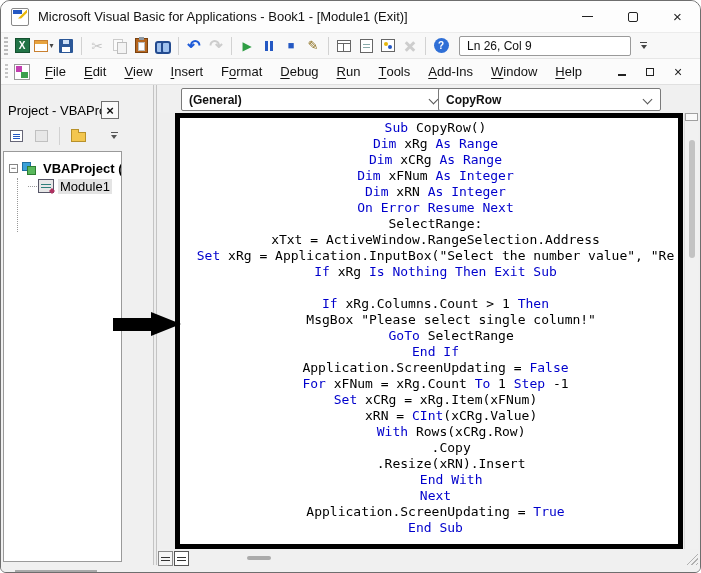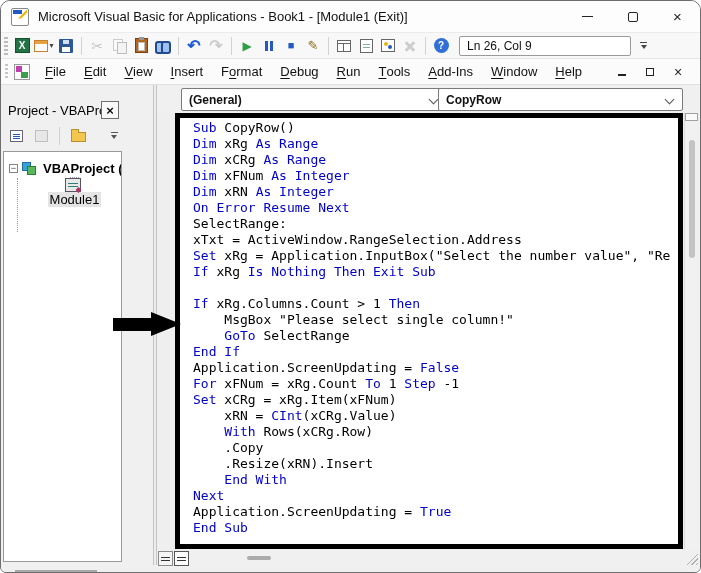--- a/index.html
+++ b/index.html
@@ -99,21 +99,21 @@
   .ic-viewobj{width:13px;height:12px;background:#ddd;border:1px solid #888;}
   .ic-folder{width:15px;height:10px;background:#f3c64e;border:1px solid #b8912a;position:relative;margin-top:3px;}
   .ic-folder::before{content:"";position:absolute;left:-1px;top:-4px;width:6px;height:3px;background:#f3c64e;border:1px solid #b8912a;border-bottom:none;}
   .pp-mini{margin-left:auto;width:12px;height:20px;display:flex;flex-direction:column;align-items:center;justify-content:center;gap:2px;}
   .pp-mini b{width:7px;border-top:1px solid #555;display:block;}
   .pp-mini i{width:0;height:0;border-left:3px solid transparent;border-right:3px solid transparent;border-top:4px solid #555;display:block;}
   .pp-tree{position:absolute;left:0;right:0;top:53px;bottom:16px;background:#fff;border:1px solid #9a9a9a;padding-top:7px;overflow:hidden;}
   .tree-guide{position:absolute;left:13px;top:26px;height:54px;border-left:1px dotted #999;}
   .tree-row{height:18px;display:flex;align-items:center;font-size:13px;white-space:nowrap;position:relative;}
   .tree-row.lvl0{padding-left:5px;}
-  .tree-row.lvl1{padding-left:24px;flex-direction:column;}
+  .tree-row.lvl1{padding-left:24px;}
   .expander{width:9px;height:9px;border:1px solid #848484;background:#fff;font-size:9px;line-height:7px;text-align:center;margin-right:3px;flex:0 0 auto;color:#333;}
   .guide{width:9px;border-top:1px dotted #999;margin-right:1px;flex:0 0 auto;}
   .ti{width:16px;height:14px;position:relative;margin-right:4px;flex:0 0 auto;}
   .ti-project::before{content:"";position:absolute;left:1px;top:1px;width:7px;height:7px;background:#3aa0d8;border:1px solid #1d6ea0;}
   .ti-project::after{content:"";position:absolute;right:1px;bottom:0;width:7px;height:7px;background:#59b85c;border:1px solid #2e7d32;}
   .ti-module{background:#e7e7e7;border:1px solid #556;}
   .ti-module::before{content:"";position:absolute;left:2px;top:2px;right:2px;height:8px;background:repeating-linear-gradient(#e7e7e7 0 2px,#2e7f7a 2px 3px);}
   .ti-module::after{content:"";position:absolute;right:-2px;bottom:-2px;width:6px;height:6px;background:#b03060;clip-path:polygon(50% 0,100% 50%,50% 100%,0 50%);}
   .ti-sheet{background:#fff;border:1px solid #667;width:12px;height:14px;margin-left:2px;}
   .ti-sheet::before{content:"";position:absolute;left:1px;right:1px;top:4px;height:1px;background:#2e7d32;box-shadow:0 3px 0 #2e7d32,0 6px 0 #2e7d32;}
@@ -126,25 +126,25 @@
   .pp-hthumb{position:absolute;left:12px;bottom:5px;width:82px;height:3px;background:#a9a9a9;}
 
   
   .splitter{position:absolute;left:152px;top:0;width:4px;height:480px;border-left:1px solid #c4c4c4;border-right:1px solid #c4c4c4;background:#ededed;}
 
   
   .code-area{position:absolute;left:156px;top:0;right:2px;bottom:0;}
   .dd-row{position:absolute;left:0;right:0;top:0;height:28px;background:#f0f0f0;}
   .dropdown{position:absolute;top:3px;height:23px;background:#fff;border:1px solid #7a7a7a;border-radius:2px;font-size:12px;font-weight:bold;color:#111;display:flex;align-items:center;padding:0 22px 0 7px;}
   .dd-object{left:24px;width:266px;}
-  .dd-proc{left:281px;width:245px;}
+  .dd-proc{left:281px;width:223px;}
   .chev{position:absolute;right:9px;top:7px;width:7px;height:7px;border-right:1.5px solid #555;border-bottom:1.5px solid #555;transform:rotate(45deg);}
   .margin-strip{position:absolute;left:0;top:28px;width:18px;height:436px;background:#efefef;}
   .code-box{position:absolute;left:18px;top:28px;width:508px;height:436px;border:5px solid #000;background:#fff;overflow:hidden;}
-  .code-pre{font-family:"DejaVu Sans Mono","Liberation Mono",monospace;font-size:13px;line-height:16px;white-space:pre;padding:2px 0 0 13px;color:#000;}
+  .code-pre{font-family:"DejaVu Sans Mono","Liberation Mono",monospace;font-size:13px;line-height:16px;white-space:pre;padding:2px 0 0 13px;color:#000;text-align:center;}
   .tok-k{color:var(--kw,#0000CC);}
   .vscroll{position:absolute;left:527px;top:28px;width:14px;height:436px;background:#f1f1f1;border-left:1px solid #dcdcdc;}
   .vsplit{position:absolute;left:0;right:0;top:0;height:8px;background:#fafafa;border:1px solid #a0a0a0;}
   .vthumb{position:absolute;left:4px;top:27px;width:6px;height:118px;background:#c3c3c3;border-radius:3px;}
   .bottombar{position:absolute;left:0;right:14px;top:464px;height:18px;background:#f0f0f0;display:flex;align-items:center;}
   .pv-btn{width:15px;height:15px;border:1px solid #8a8a8a;background:#f5f5f5;margin-left:1px;position:relative;}
   .pv-btn::before{content:"";position:absolute;left:2px;right:2px;top:3px;height:8px;background:repeating-linear-gradient(transparent 0 2px,#333 2px 3px);}
   .pv-btn.active{background:#fff;border-color:#555;}
   .hscroll{flex:1;height:14px;position:relative;margin-left:16px;}
   .hthumb{position:absolute;left:42px;top:5px;width:24px;height:4px;background:#ababab;border-radius:2px;}

